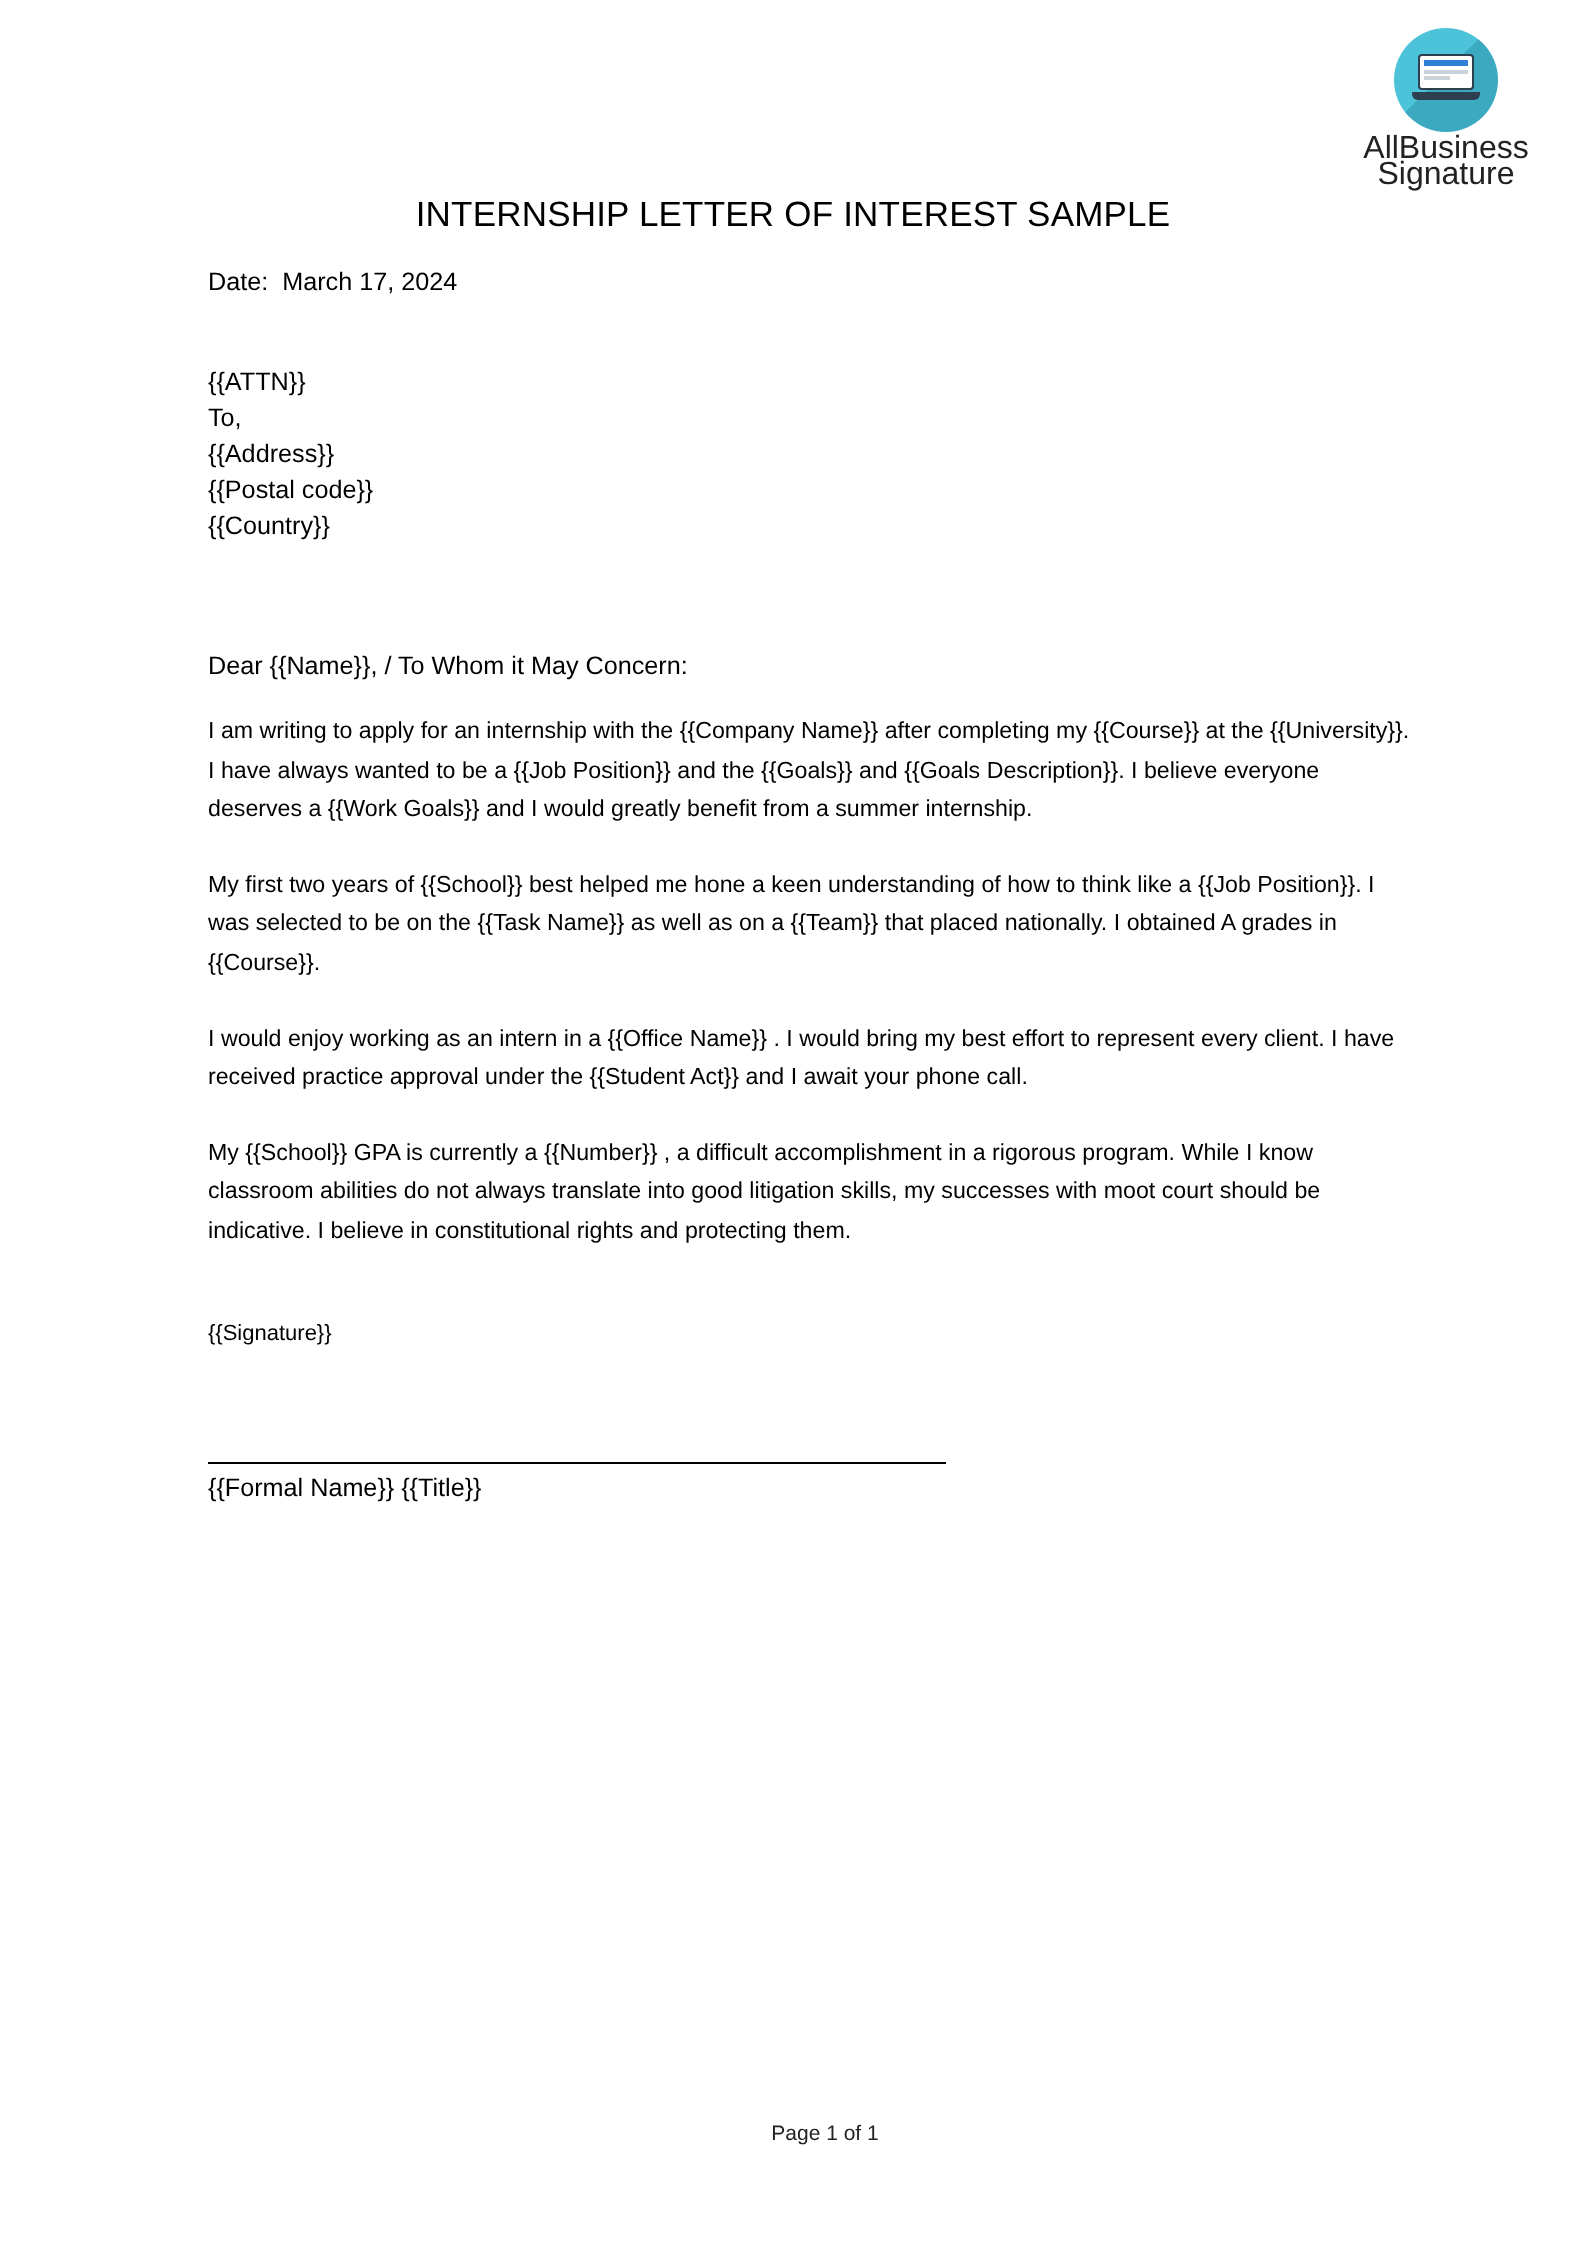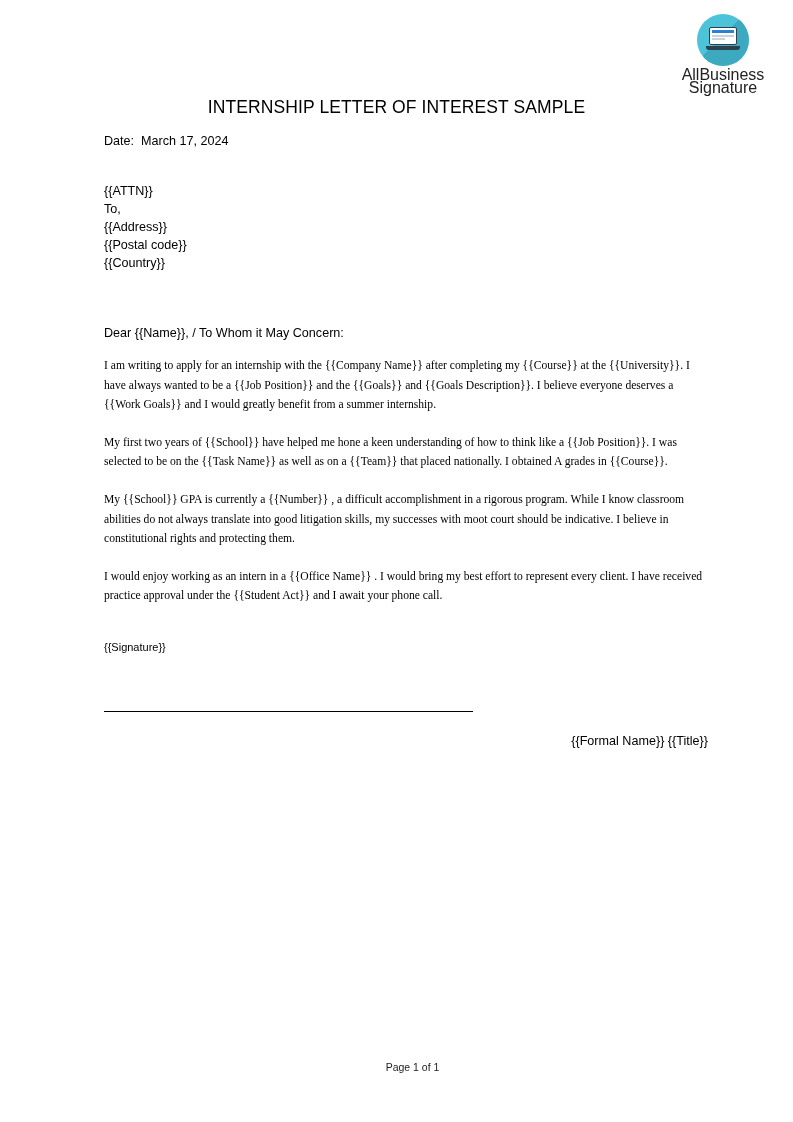--- a/index.html
+++ b/index.html
@@ -115,39 +115,37 @@
   .spacer-20 { height: 20px; }
   .spacer-14 { height: 14px; }
 
   .addr .line { line-height: 18px; }
 
   .para {
     font-size: 11.6px;
     line-height: 19.6px;
     text-align: left;
     margin: 0;
-    font-family: Liberation Serif, serif;
   }
   .para + .para { margin-top: 18px; }
 
   .sig-name {
     font-size: 11px;
     line-height: 18px;
   }
   .rule {
     width: 369px;
     height: 0;
     border-top: 1.2px solid #000000;
     margin: 0;
   }
   .formal-line {
     font-size: 12.6px;
     line-height: 18px;
-    margin-top: 20px;
-    text-align: right;
+    margin-top: 3px;
   }
 
   
   .footer {
     position: absolute;
     left: 16px;
     top: 1061px;
     width: 100%;
     text-align: center;
     font-size: 10.5px;
@@ -196,23 +194,23 @@
     <div class="spacer-20"></div>
 
 
     <div class="spacer-32"></div>
 
     <div class="line">Dear {{Name}}, / To Whom it May Concern:</div>
 
     <div class="spacer-14"></div>
 
     <p class="para">I am writing to apply for an internship with the {{Company Name}}  after completing my {{Course}} at the {{University}}. I have always wanted to be a {{Job Position}} and the {{Goals}} and {{Goals Description}}. I believe everyone deserves a  {{Work Goals}} and I would greatly benefit from a summer internship.</p>
-    <p class="para">My first two years of {{School}} have helped me hone a keen understanding of how to think like a {{Job Position}}. I was selected to be on the {{Task Name}}  as well as on a {{Team}}  that placed nationally. I obtained A grades in {{Course}}.</p>
+    <p class="para">My first two years of {{School}} best helped me hone a keen understanding of how to think like a {{Job Position}}. I was selected to be on the {{Task Name}}  as well as on a {{Team}}  that placed nationally. I obtained A grades in {{Course}}.</p>
+    <p class="para">I would enjoy working as an intern in a  {{Office Name}} . I would bring my best effort to represent every client. I have received practice approval under the {{Student Act}}  and I await your phone call.</p>
     <p class="para">My {{School}} GPA is currently a {{Number}} , a difficult accomplishment in a rigorous program. While I know classroom abilities do not always translate into good litigation skills, my successes with moot court should be indicative. I believe in constitutional rights and protecting them.</p>
-    <p class="para">I would enjoy working as an intern in a  {{Office Name}} . I would bring my best effort to represent every client. I have received practice approval under the {{Student Act}}  and I await your phone call.</p>
 
     <div class="spacer-32"></div>
 
     <div class="sig-name">{{Signature}}</div>
 
     <div style="height:55px"></div>
 
     <div class="rule"></div>
     <div class="formal-line">{{Formal Name}} {{Title}}</div>
   </div>

